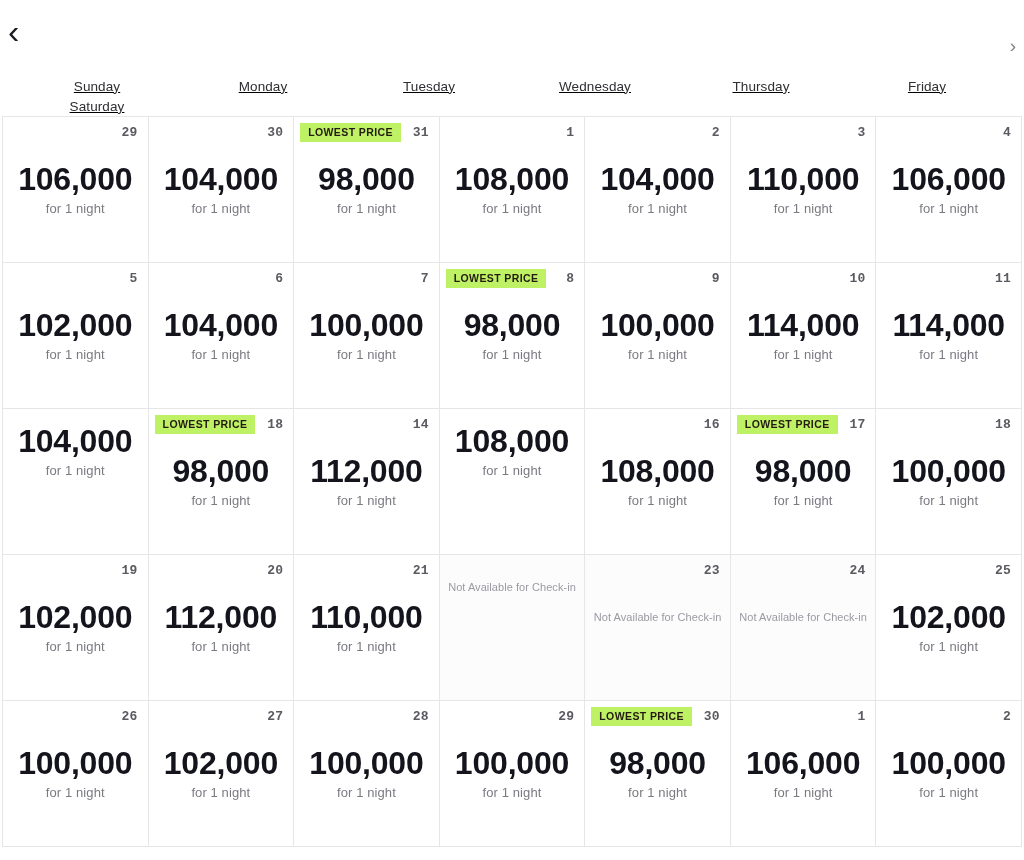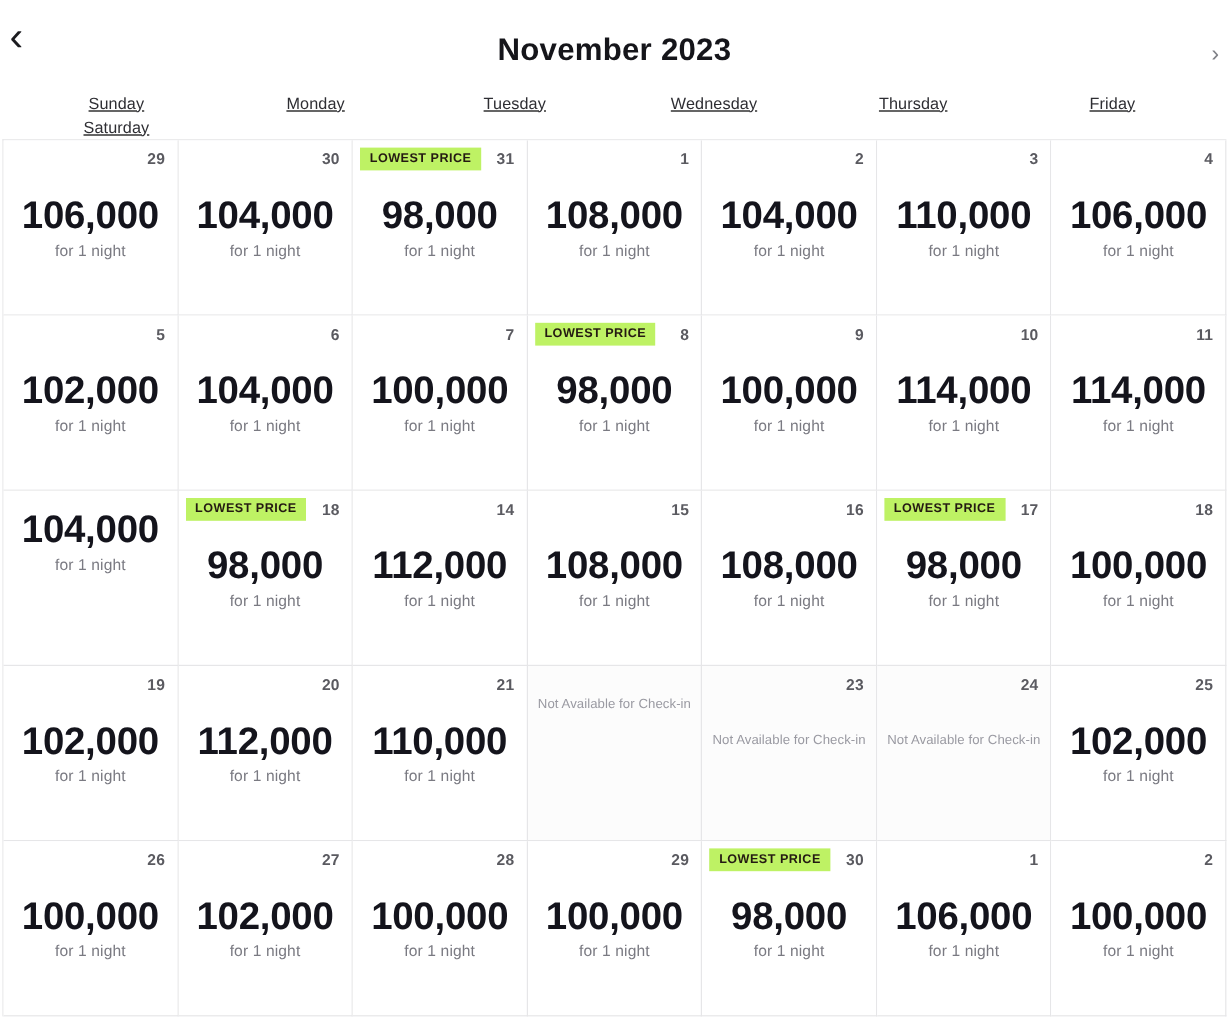--- a/index.html
+++ b/index.html
@@ -124,20 +124,21 @@
     padding: 3px 8px 4px 8px;
     margin-right: auto;
     white-space: nowrap;
   }
 
   .day-num {
     font-size: 13px;
     font-weight: bold;
     color: #5a5a60;
     letter-spacing: 0.2px;
+    font-family: Liberation Mono, monospace;
   }
 
   .cell-body {
     text-align: center;
     padding-top: 14px;
   }
 
   .price {
     font-size: 32px;
     font-weight: bold;
@@ -161,21 +162,20 @@
     letter-spacing: 0.05px;
   }
 </style>
 </head>
 <body>
 
 <div id="app">
 
   <div class="cal-header">
     <button class="nav-arrow nav-prev">‹</button>
-    <div class="month-title">November 2023</div>
     <button class="nav-arrow nav-next">›</button>
   </div>
 
   <div class="weekday-row" id="weekday-row">
       <div class="weekday">Sunday</div>
       <div class="weekday">Monday</div>
       <div class="weekday">Tuesday</div>
       <div class="weekday">Wednesday</div>
       <div class="weekday">Thursday</div>
       <div class="weekday">Friday</div>
@@ -330,23 +330,20 @@
       <div class="day-cell">
         <div class="cell-top">
           <span class="day-num">14</span>
         </div>
         <div class="cell-body">
           <div class="price">112,000</div>
           <div class="price-unit">for 1 night</div>
         </div>
       </div>
       <div class="day-cell">
-        <div class="cell-top">
-          <span class="day-num">15</span>
-        </div>
         <div class="cell-body">
           <div class="price">108,000</div>
           <div class="price-unit">for 1 night</div>
         </div>
       </div>
       <div class="day-cell">
         <div class="cell-top">
           <span class="day-num">16</span>
         </div>
         <div class="cell-body">

